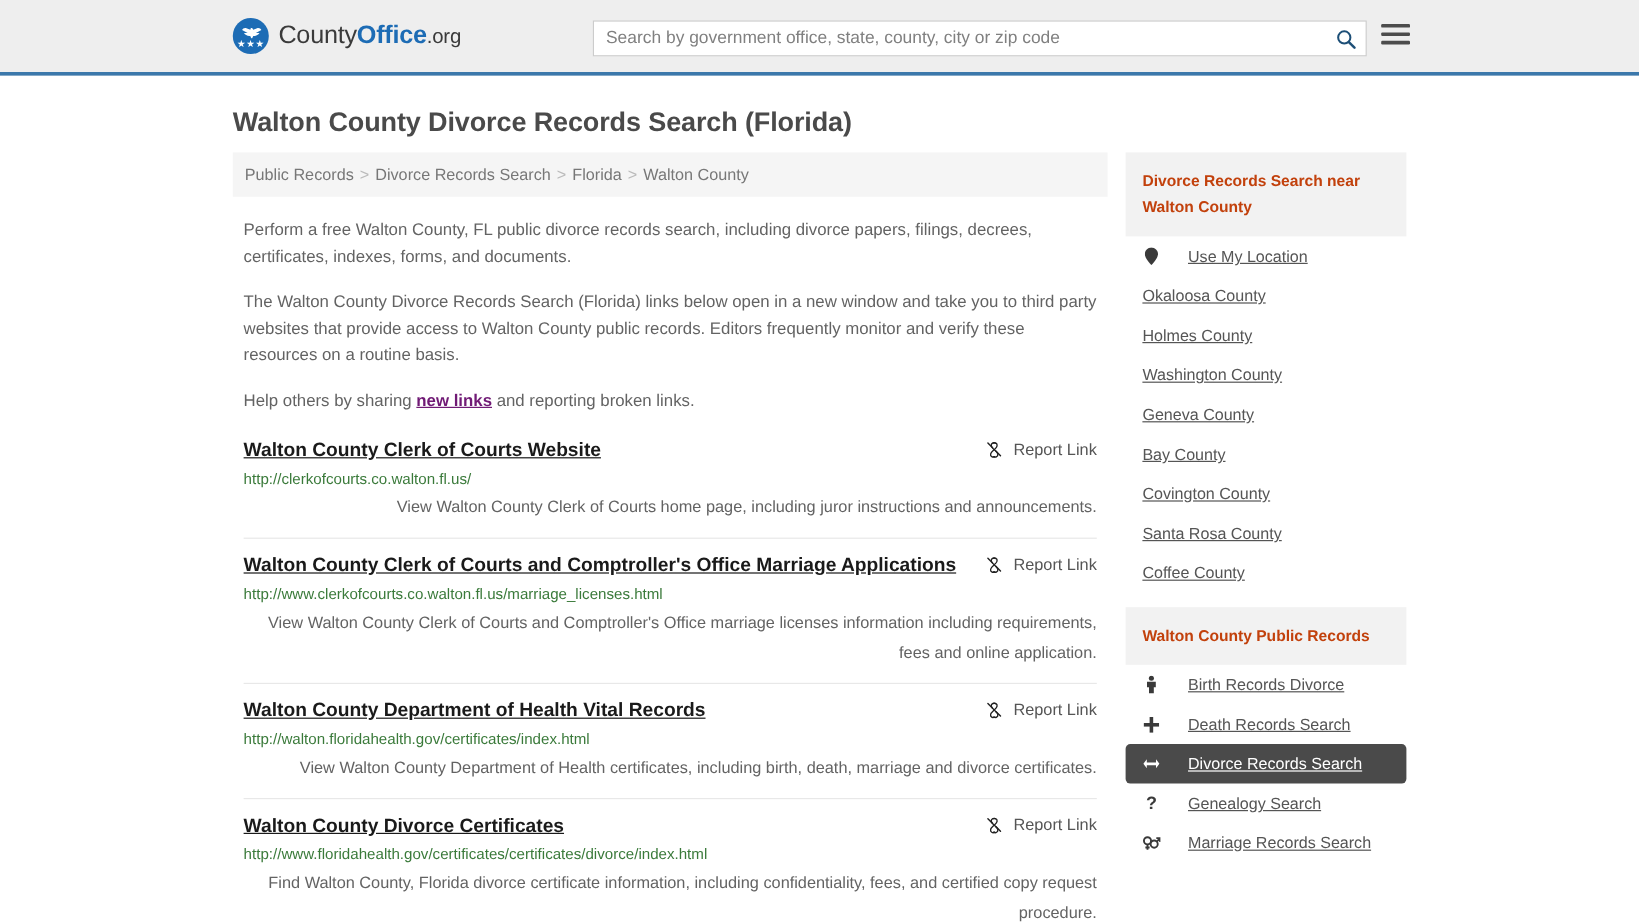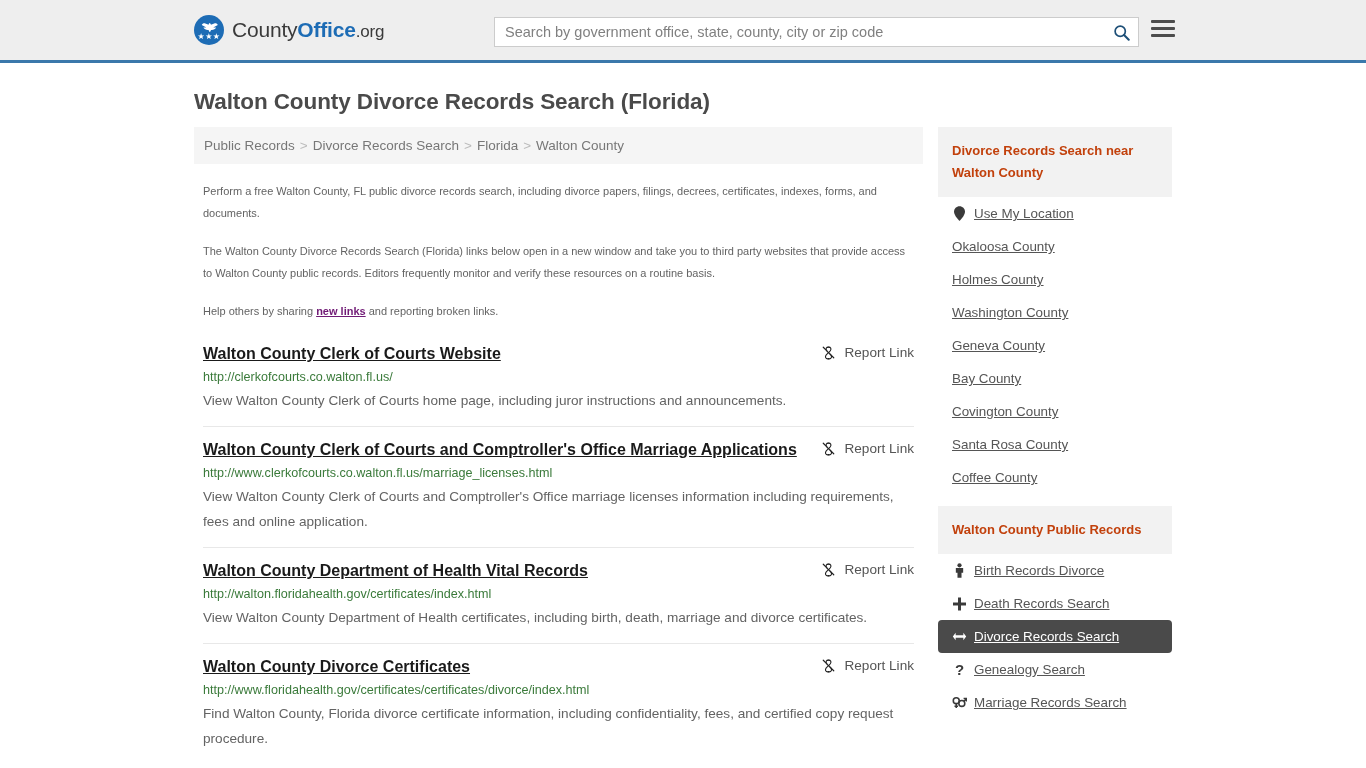--- a/index.html
+++ b/index.html
@@ -134,21 +134,21 @@
   }
   .breadcrumb a {
     color: #777;
     text-decoration: none;
   }
   .breadcrumb .sep { color: #bbb; margin: 0 5px; }
 
   
   .intro { padding: 0 9px; }
   .intro p {
-    font-size: 11px;
+    font-size: 14px;
     line-height: 22px;
     color: #636363;
     margin: 16px 0 0 0;
   }
   .intro p a {
     color: #701a75;
     font-weight: bold;
     text-decoration: underline;
   }
 
@@ -190,36 +190,37 @@
     font-size: 12.6px;
     color: #3a7a3a;
     margin-top: 5px;
     line-height: 17px;
   }
   .result-desc {
     font-size: 13.6px;
     color: #636363;
     line-height: 25px;
     margin-top: 2px;
+    text-align: right;
   }
 
   
   .side-head {
     background: #f2f2f2;
     padding: 13px 14px;
     font-size: 13px;
     font-weight: bold;
     color: #c2410c;
     line-height: 22px;
   }
   .side-list { margin: 0; padding: 0; list-style: none; }
   .side-item {
     display: flex;
     align-items: center;
-    gap: 7px;
+    gap: 23px;
     padding: 9px 14px;
     font-size: 13.4px;
     cursor: pointer;
   }
   .side-item a {
     color: #555;
     text-decoration: underline;
   }
   .side-item.active {
     background: #4a4a4a;

